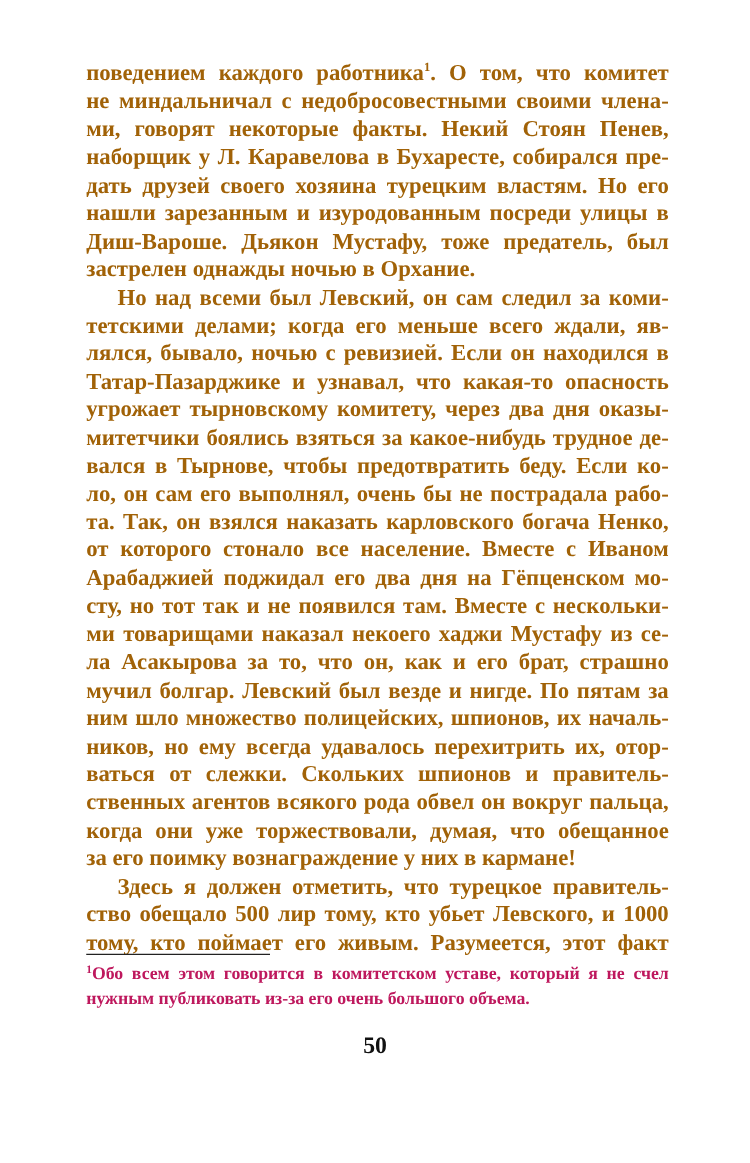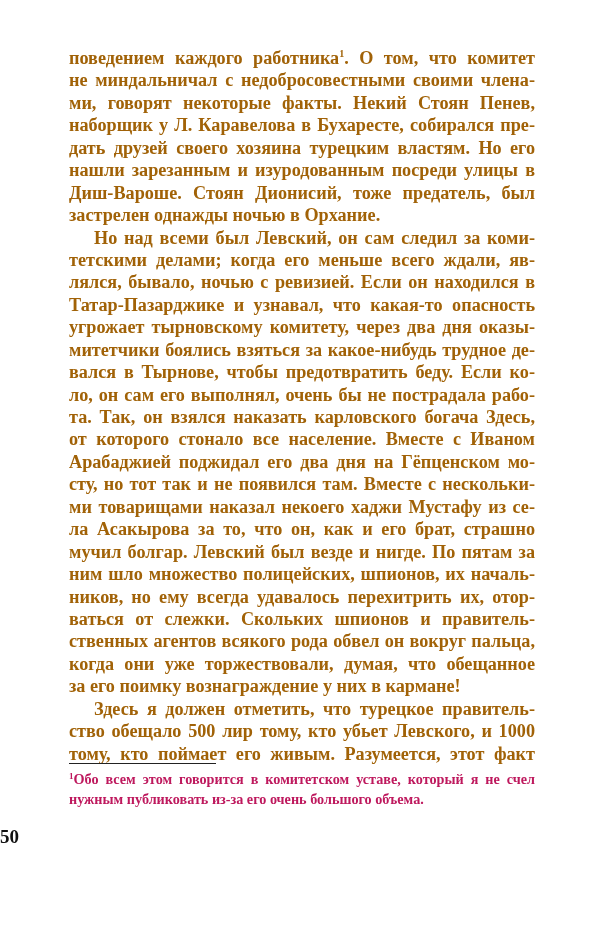--- a/index.html
+++ b/index.html
@@ -16,49 +16,49 @@
   sup.fn { font-size: 10px; vertical-align: 7px; line-height: 0; }
   .rule { position: absolute; left: 69px; top: 763px; width: 147px; height: 0; border-top: 1px solid #222; }
   .footnote {
     position: absolute; left: 69px; top: 770px; width: 466px;
     font-family: "Liberation Serif", "DejaVu Serif", serif;
     font-weight: bold; font-size: 14.2px; line-height: 19.5px; color: #be185d;
   }
   .footnote .line { height: 19.5px; }
   .footnote sup { font-size: 9px; vertical-align: 5px; line-height: 0; }
   .pagenum {
-    position: absolute; left: 0; width: 600px; top: 826px; text-align: left;
+    position: absolute; left: 0; width: 600px; top: 826px; text-align: center;
     font-family: "Liberation Serif", "DejaVu Serif", serif;
     font-weight: bold; font-size: 19px; color: #111;
   }
 </style>
 </head>
 <body>
 
 <div class="page">
   <div class="body-text">
     <span class="line"><span>поведением каждого работника</span><sup class="fn">1</sup><span>. О том, что комитет</span></span>
     <span class="line">не миндальничал с недобросовестными своими члена-</span>
     <span class="line">ми, говорят некоторые факты. Некий Стоян Пенев,</span>
     <span class="line">наборщик у Л. Каравелова в Бухаресте, собирался пре-</span>
     <span class="line">дать друзей своего хозяина турецким властям. Но его</span>
     <span class="line">нашли зарезанным и изуродованным посреди улицы в</span>
-    <span class="line">Диш-Вароше. Стоян Дионисий, тоже предатель, был</span>
+    <span class="line">Диш-Вароше. Дьякон Мустафу, тоже предатель, был</span>
     <span class="line last">застрелен однажды ночью в Орхание.</span>
   </div>
   <div class="body-text">
     <span class="line indent">Но над всеми был Левский, он сам следил за коми-</span>
     <span class="line">тетскими делами; когда его меньше всего ждали, яв-</span>
     <span class="line">лялся, бывало, ночью с ревизией. Если он находился в</span>
     <span class="line">Татар-Пазарджике и узнавал, что какая-то опасность</span>
     <span class="line">угрожает тырновскому комитету, через два дня оказы-</span>
     <span class="line">митетчики боялись взяться за какое-нибудь трудное де-</span>
     <span class="line">вался в Тырнове, чтобы предотвратить беду. Если ко-</span>
     <span class="line">ло, он сам его выполнял, очень бы не пострадала рабо-</span>
-    <span class="line">та. Так, он взялся наказать карловского богача Здесь,</span>
+    <span class="line">та. Так, он взялся наказать карловского богача Ненко,</span>
     <span class="line">от которого стонало все население. Вместе с Иваном</span>
     <span class="line">Арабаджией поджидал его два дня на Гёпценском мо-</span>
     <span class="line">сту, но тот так и не появился там. Вместе с нескольки-</span>
     <span class="line">ми товарищами наказал некоего хаджи Мустафу из се-</span>
     <span class="line">ла Асакырова за то, что он, как и его брат, страшно</span>
     <span class="line">мучил болгар. Левский был везде и нигде. По пятам за</span>
     <span class="line">ним шло множество полицейских, шпионов, их началь-</span>
     <span class="line">ников, но ему всегда удавалось перехитрить их, отор-</span>
     <span class="line">ваться от слежки. Скольких шпионов и правитель-</span>
     <span class="line">ственных агентов всякого рода обвел он вокруг пальца,</span>

